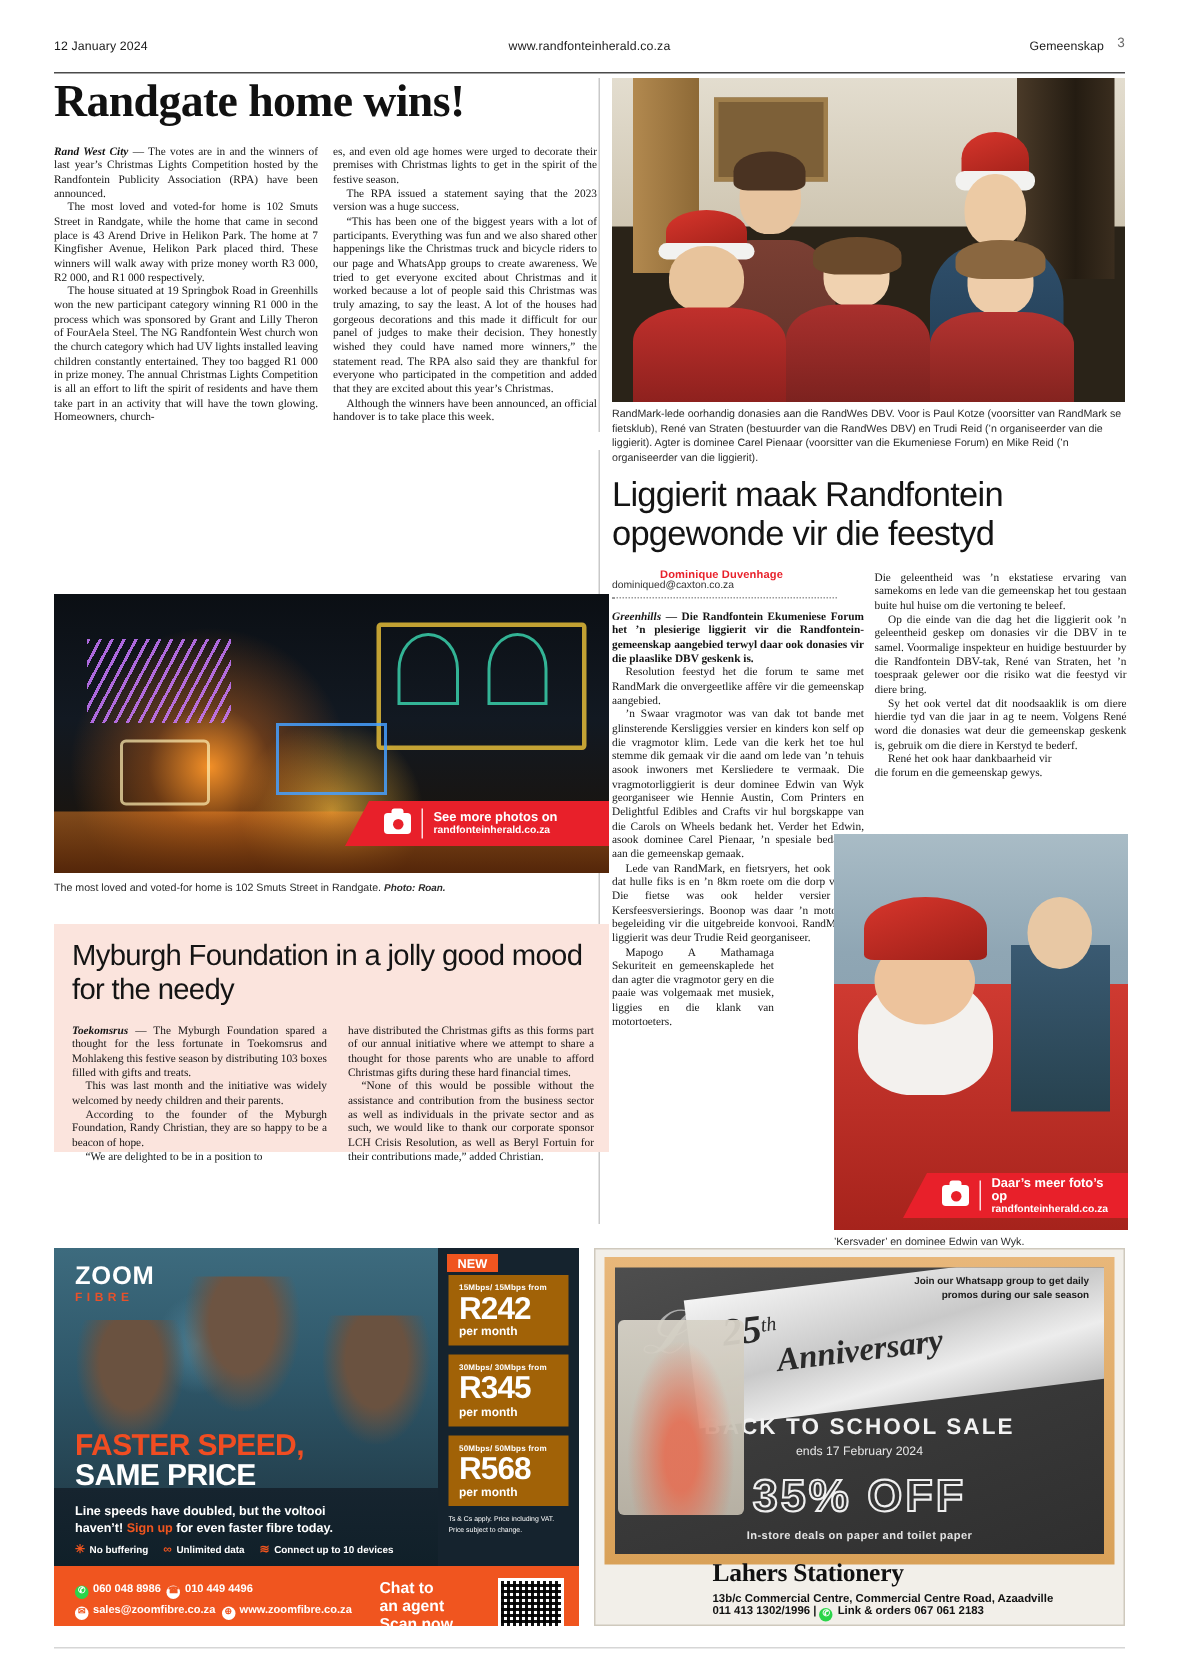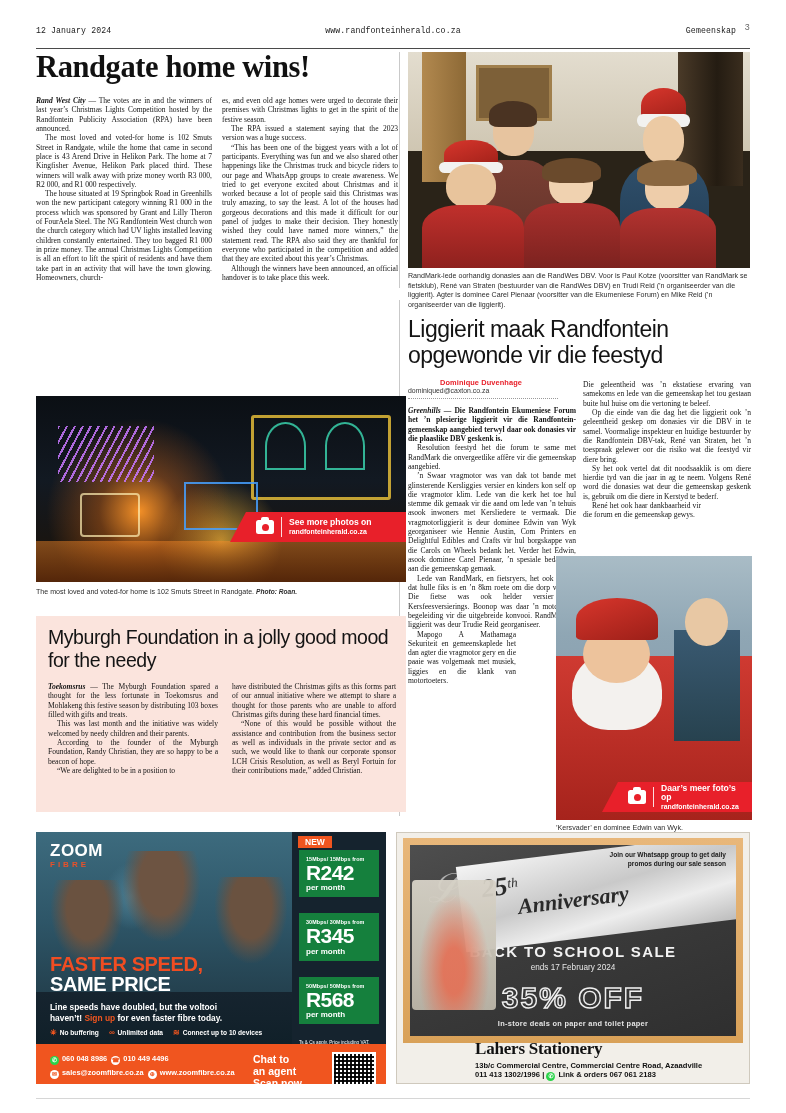--- a/index.html
+++ b/index.html
@@ -8,21 +8,21 @@
     background: #ffffff;
     font-family: "Liberation Serif", serif;
     overflow: hidden;
   }
   .page { position: relative; width: 786px; height: 1113px; background:#fff; }
 
   
   .masthead {
     position: absolute; left: 36px; top: 26px; width: 714px; height: 22px;
     display: flex; align-items: flex-start; justify-content: flex-end;
-    font-family: Liberation Mono, monospace;
+    font-family: Liberation Sans, sans-serif;
     font-size: 8.2px; color: #1a1a1a; letter-spacing: .1px;
   }
   .masthead .date { width: 160px; }
   .masthead .url  { flex:1; text-align:center; }
   .masthead .sect { width: 160px; text-align: right; padding-right: 14px; position:relative;}
   .masthead .pg   { position:absolute; right:0; top:-3px; font-size: 9px; color:#6b6b6b; }
   .rule-top {
     position:absolute; left:36px; top:48px; width:714px; height:1.4px; background:#4a4a4a;
   }
 
@@ -124,21 +124,21 @@
 
   
   .ph-santa {
     left: 556px; top: 556px; width: 196px; height: 264px;
     background: linear-gradient(180deg,#a9bcc6 0%, #8fa6b4 30%, #7d95a6 100%);
     padding-left: 44px;
   }
 
   
   .mybox {
-    position:absolute; left:36px; top:616px; width:370px; height:196px;
+    position:absolute; left:36px; top:616px; width:370px; height:152px;
     background:#fbe4dd;
   }
   .h3-my {
     position:absolute; left:12px; top:10px; width:344px;
     font-family:"Liberation Sans", sans-serif;
     font-size:19.5px; font-weight:400; line-height:1.16; color:#141414; letter-spacing:-.45px;
   }
 
   
   .ad-zoom { position:absolute; left:36px; top:832px; width:350px; height:252px; background:#15232e; overflow:hidden; }
@@ -178,21 +178,21 @@
   .qr i { display:block; width:100%; height:100%;
      background-image:
        repeating-linear-gradient(90deg,#111 0 2px, #fff 2px 4px),
        repeating-linear-gradient(0deg,#111 0 2px, #fff 2px 4px);
      background-blend-mode: multiply; }
 
   
   .pricepanel { position:absolute; left:256px; top:0; width:94px; height:212px; background:#15232e; padding:6px 7px;}
   .newtag { position:absolute; left:262px; top:4px; background:#f0551f; color:#fff;
             font-family:"Liberation Sans",sans-serif; font-size:8.5px; font-weight:700; padding:1px 7px; z-index:3;}
-  .ptier { background:#15803d; color:#fff; padding:6px 7px 5px; margin-bottom:16px; }
+  .ptier { background:#a16207; color:#fff; padding:6px 7px 5px; margin-bottom:6px; }
   .ptier .sp { font-family:"Liberation Sans",sans-serif; font-size:5.4px; font-weight:700; letter-spacing:.1px;}
   .ptier .pr { font-family:"Liberation Sans",sans-serif; font-size:21px; font-weight:700; line-height:1.02; letter-spacing:-.6px;}
   .ptier .pm { font-family:"Liberation Sans",sans-serif; font-size:8px; font-weight:700; }
   .pfine { font-family:"Liberation Sans",sans-serif; font-size:4.6px; color:#fff; line-height:1.5; }
 
   
   .lah-frame { position:absolute; left:6px; top:5px; right:6px; bottom:40px;
                background:linear-gradient(180deg,#e8b77a,#d9a158); padding:7px; }
   .lah-board { width:100%; height:100%; background:linear-gradient(160deg,#4e4e4e,#3a3a3a 50%,#2f2f2f);
                position:relative; overflow:hidden;}
@@ -360,21 +360,21 @@
       border:2.5px solid rgba(60,220,180,.8); border-radius:50% 50% 0 0;"></div>
     <div style="position:absolute; left:78%; top:14%; width:11%; height:26%;
       border:2.5px solid rgba(60,220,180,.8); border-radius:50% 50% 0 0;"></div>
     <div style="position:absolute; left:40%; top:46%; width:20%; height:26%;
       border:2.5px solid rgba(70,160,255,.85);"></div>
     <div style="position:absolute; left:12%; top:52%; width:16%; height:24%;
       border:2.5px solid rgba(255,240,180,.7); border-radius:4px;"></div>
     <div style="position:absolute; left:0; bottom:0; width:100%; height:22%;
       background:linear-gradient(180deg, rgba(255,140,40,.45), rgba(90,40,10,.9));"></div>
 
-    <div class="flag" style="right:0; bottom:40px; width:176px;">
+    <div class="flag" style="right:0; bottom:18px; width:176px;">
       <span class="cam"></span>
       <span class="divider"></span>
       <span class="txt">
         <span class="t1" style="display:block;">See more photos on</span>
         <span class="t2" style="display:block;">randfonteinherald.co.za</span>
       </span>
     </div>
   </div>
 
   <div class="caption" style="left:36px; top:588px; width:370px;">

